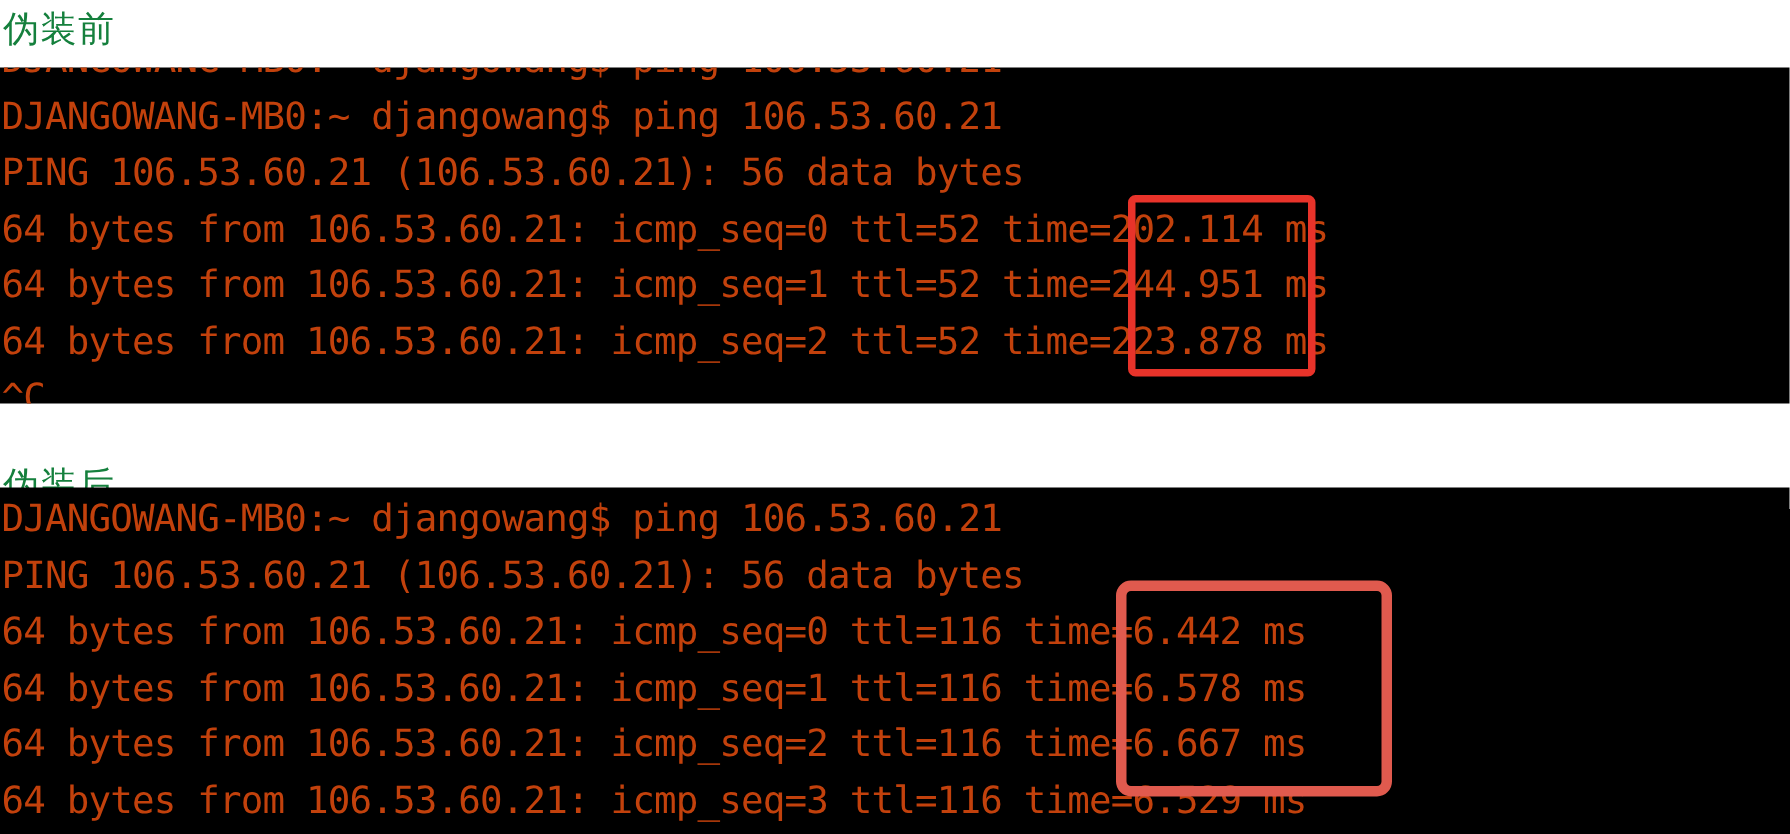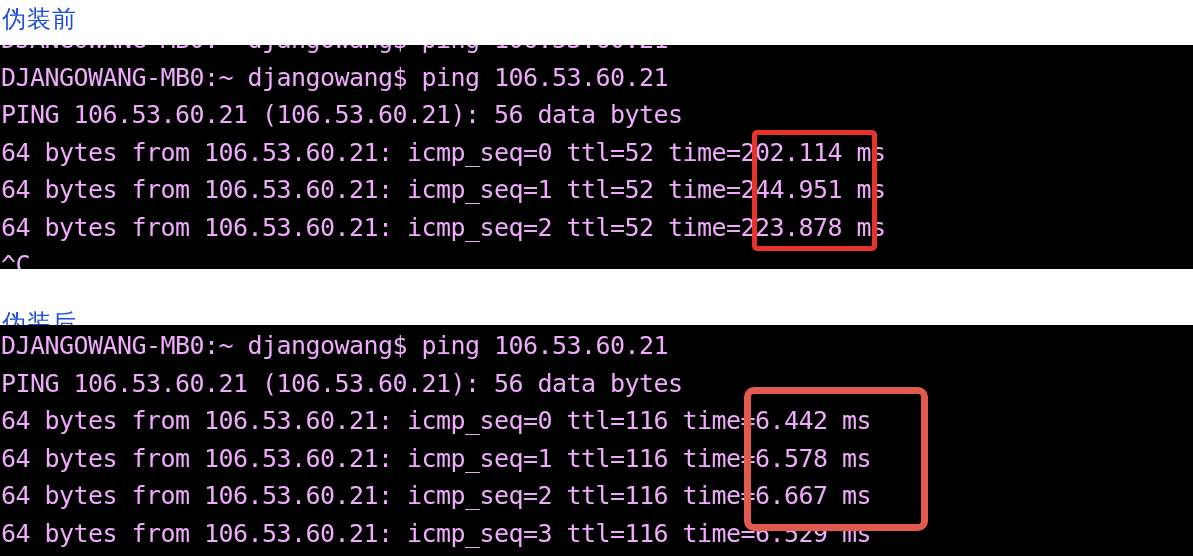--- a/index.html
+++ b/index.html
@@ -18,21 +18,21 @@
     position: relative;
     width: 1193px;
     height: 556px;
     background: #ffffff;
   }
 
   
   .caption {
     position: absolute;
     left: 2px;
-    color: #1d4ed8;
+    color: #15803d;
     font-family: "DejaVu Sans", sans-serif;
     font-size: 24px;
     line-height: 30px;
     letter-spacing: 1px;
     white-space: nowrap;
   }
   #caption-before { top: 4px; }
   #caption-after  { top: 272px; margin-top: 36px; }
 
   
@@ -46,21 +46,21 @@
   #terminal-before { top: 45px;  height: 224px; }
   #terminal-after  { top: 325px; height: 231px; }
 
   .term-lines {
     position: absolute;
     left: 0;
     width: 1193px;
     font-family: "DejaVu Sans Mono", monospace;
     font-size: 25px;
     line-height: 37.5px;
-    color: #f0abfc;
+    color: #c2410c;
     white-space: pre;
     letter-spacing: -0.55px;
   }
   #lines-before { top: -24px; padding-left: 1px; }
   #lines-after  { top: 2px;   padding-left: 1px; }
 
   .term-line {
     height: 37.5px;
   }
 

